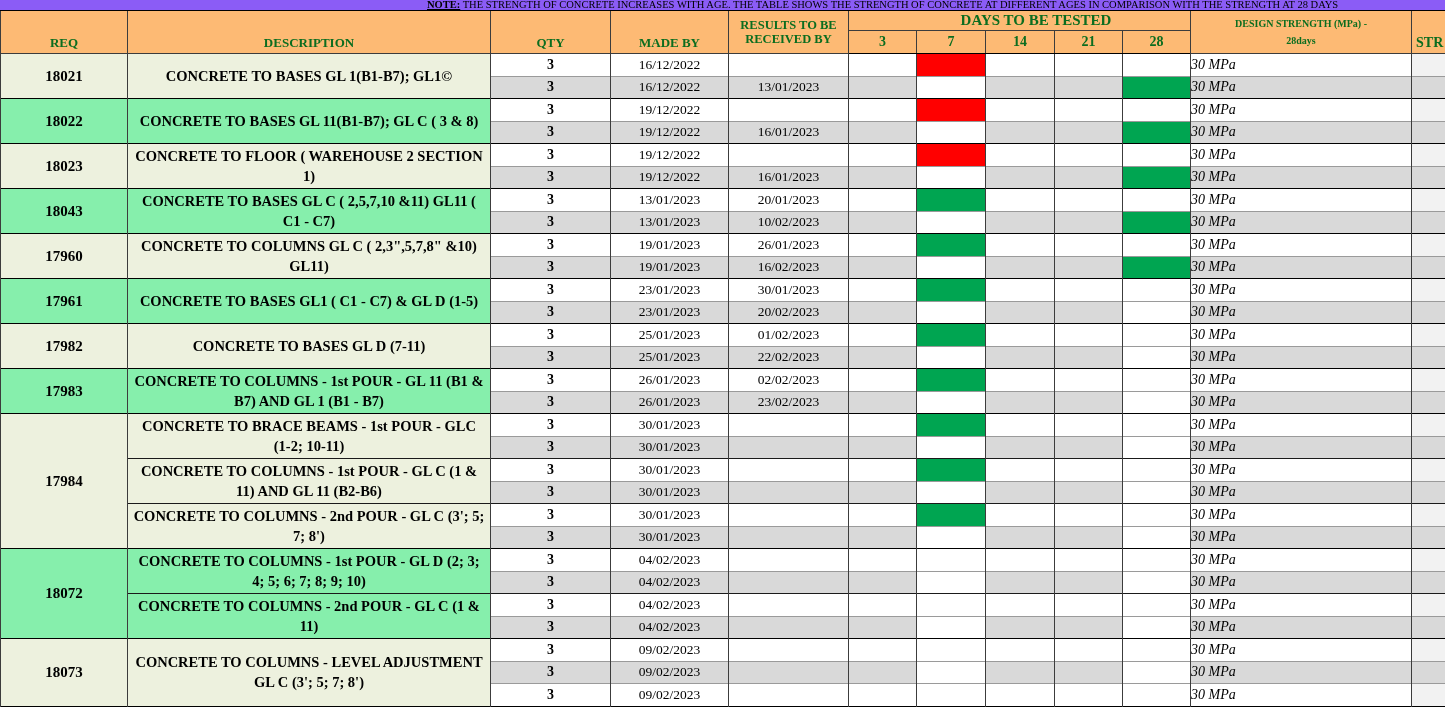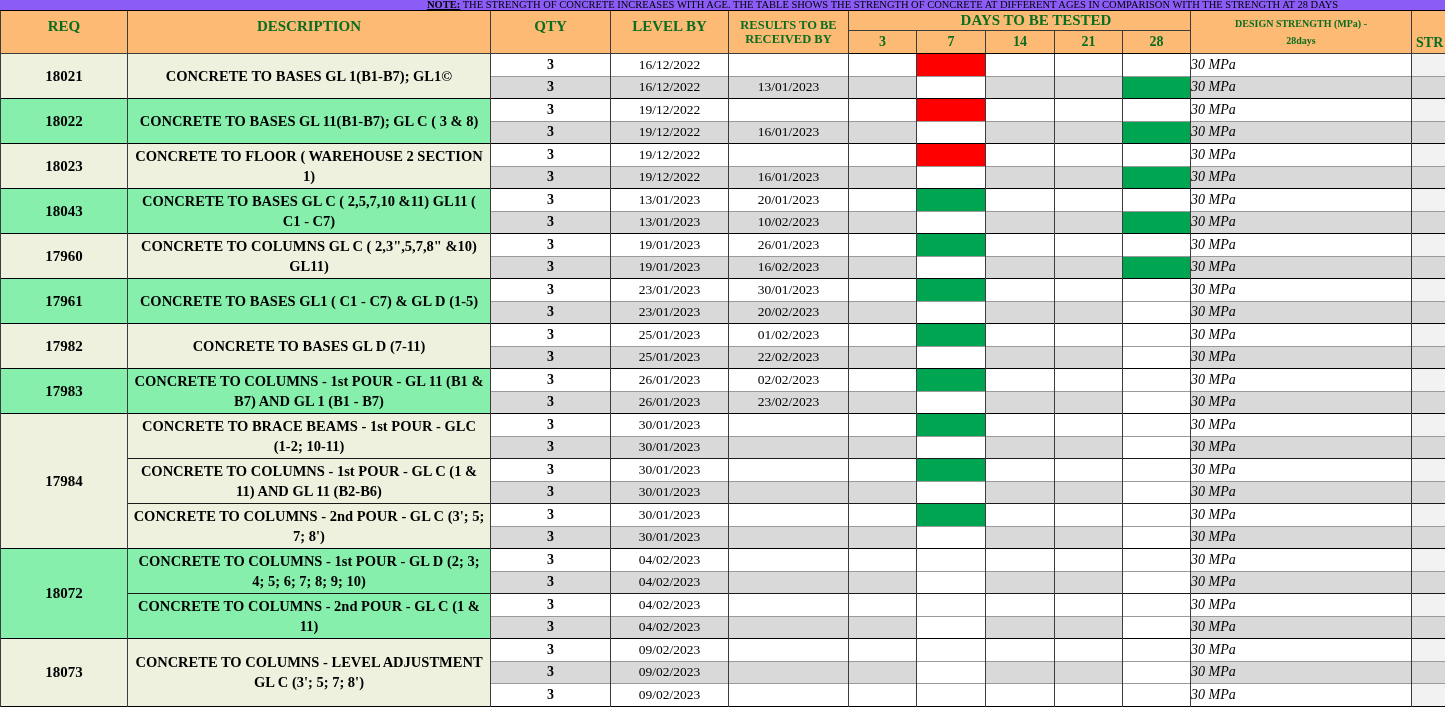--- a/index.html
+++ b/index.html
@@ -26,21 +26,21 @@
   col.c-d21{width:68px}col.c-d28{width:68px}
   col.c-design{width:221px}col.c-extra{width:41px}
   th,td{border-left:1px solid #3c3c3c;overflow:hidden;padding:0;}
   thead th{
     background:#fdba74;color:#0b6d1f;font-weight:bold;
     border-top:1px solid #000;border-bottom:1px solid #3c3c3c;
     text-align:center;vertical-align:middle;
   }
   thead tr.h1{height:20px}
   thead tr.h2{height:23px}
-  thead th.vbottom{vertical-align:bottom;padding-bottom:18px;font-size:15px;font-family:Liberation Serif, serif;}
+  thead th.vbottom{vertical-align:bottom;padding-bottom:2px;font-size:13px;font-family:Liberation Serif, serif;}
   thead th.results-h{font-size:12.5px;line-height:14px;}
   thead th.days-h{font-size:15px;padding-left:33px;}
   thead th.daynum-h{font-size:14px;}
   thead th.design-h{font-size:10px;line-height:17px;}
   thead th.extra-h{font-size:14px;text-align:left;padding-left:4px;vertical-align:bottom;padding-bottom:2px;}
   thead tr.h2 th{border-bottom:1.5px solid #000;}
   tbody tr{height:22.5px;}
   tbody td{border-top:1px solid #9a9a9a;font-size:13.5px;vertical-align:middle;}
   tbody tr.b-top td{border-top:1.6px solid #000;}
   tbody tr.g-top td{border-top:1px solid #1a1a1a;}
@@ -79,21 +79,21 @@
         <col class="c-d21">
         <col class="c-d28">
     <col class="c-design">
         <col class="c-extra">
   </colgroup>
   <thead>
     <tr class="h1">
       <th rowspan="2" class="vbottom">REQ</th>
       <th rowspan="2" class="vbottom">DESCRIPTION</th>
       <th rowspan="2" class="vbottom">QTY</th>
-      <th rowspan="2" class="vbottom">LEVEL BY</th>
+      <th rowspan="2" class="vbottom">MADE BY</th>
       <th rowspan="2" class="results-h">RESULTS TO BE RECEIVED BY</th>
       <th colspan="5" class="days-h">DAYS TO BE TESTED</th>
       <th rowspan="2" class="design-h">
         <div>DESIGN STRENGTH (MPa) -</div>
         <div>28days</div>
       </th>
       <th rowspan="2" class="extra-h">STR</th>
     </tr>
     <tr class="h2">
       <th class="daynum-h">3</th>

